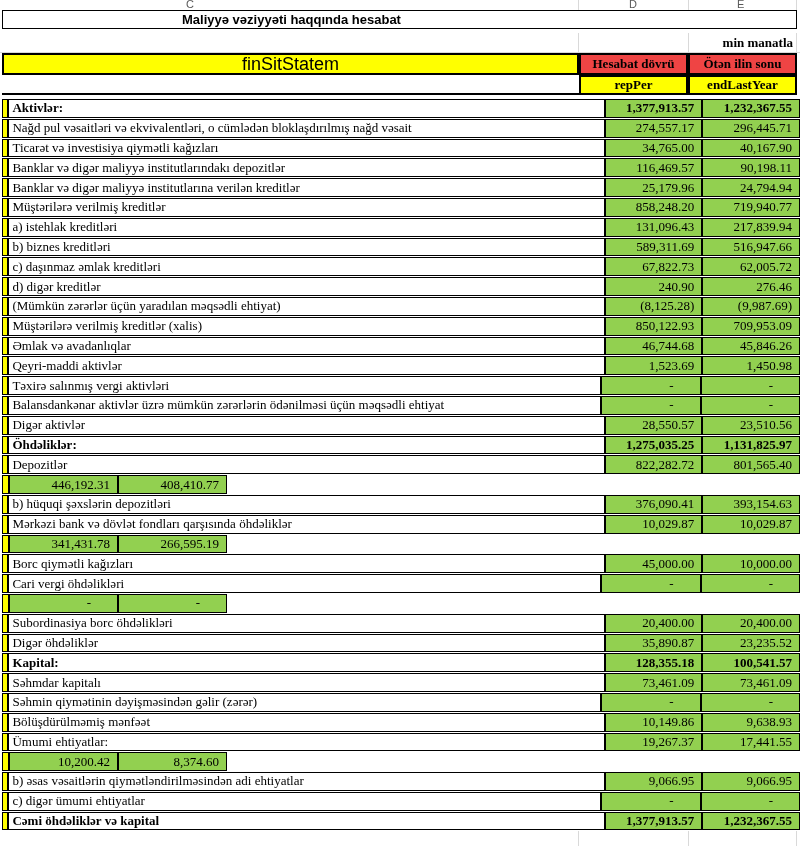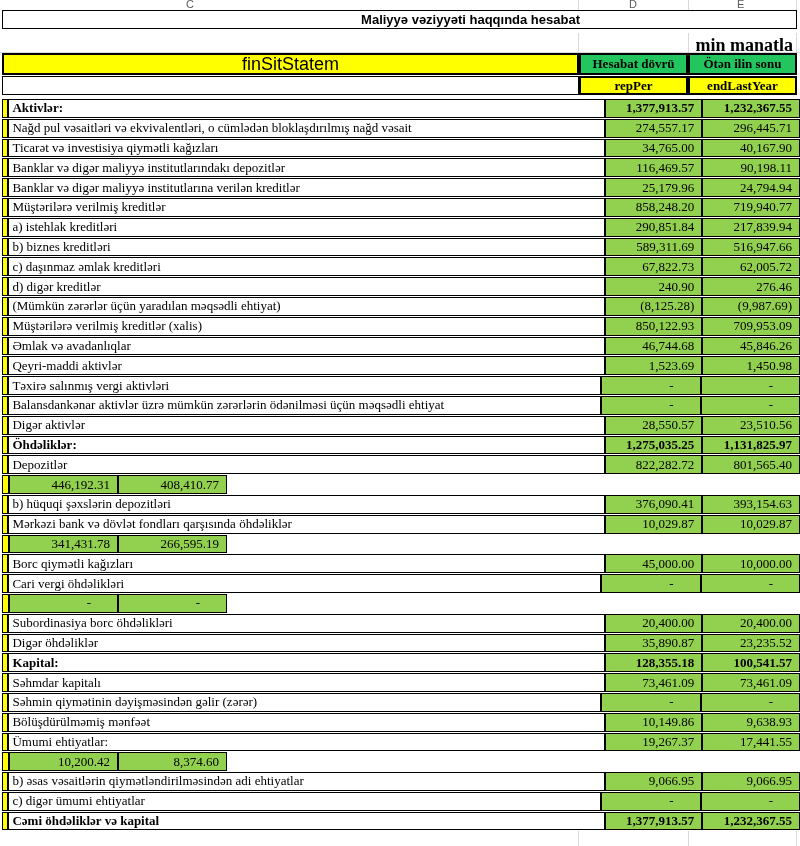--- a/index.html
+++ b/index.html
@@ -33,42 +33,42 @@
   .vline.v2{left:688px;}
   .vline.v3{left:796px;}
   
   .title-row{
     box-sizing:border-box;
     margin-left:2px;width:795px;height:19px;
     border:1px solid var(--border);
     display:flex;align-items:center;
   }
   .title-text{
-    width:577px;text-align:right;
+    width:577px;text-align:center;
     font-family:"Liberation Sans", sans-serif;
     font-weight:bold;font-size:13px;
     white-space:nowrap;
   }
   .spacer-a{height:4px;}
   
   .units-row{
     position:relative;height:20px;
     border-bottom:1px solid var(--gridline);
     box-sizing:border-box;
   }
   .units-label{
     position:absolute;right:7px;top:2px;
-    font-weight:bold;font-size:18px;
+    font-weight:bold;font-size:13px;
   }
   
   .header-row{margin-left:2px;display:flex;height:22px;}
   .header-row .cell{box-sizing:border-box;border:2px solid var(--border);display:flex;align-items:center;justify-content:center;}
   .hcell-form{width:577px;background:var(--yellow);font-family:"Liberation Sans", sans-serif;font-size:18px;}
-  .hcell-col{width:109px;background:#22c55e;font-weight:bold;font-size:13px;white-space:nowrap;}
-  .subheader-row{margin-left:2px;margin-top:1px;display:flex;height:19px;}
+  .hcell-col{width:109px;background:#ef4444;font-weight:bold;font-size:13px;white-space:nowrap;}
+  .subheader-row{margin-left:2px;margin-top:1px;display:flex;height:19px;align-items:flex-end;}
   .subheader-row .cell{box-sizing:border-box;display:flex;align-items:center;justify-content:center;}
   .scell-empty{width:577px;background:#fff;border:1px solid var(--border);}
   .scell-code{width:109px;background:var(--yellow);border:2px solid var(--border);font-weight:bold;font-size:13px;}
   .spacer-b{height:4px;}
   
   #rows{margin-left:2px;}
   .row{display:flex;height:18.8px;margin-bottom:1px;}
   .row .cell{box-sizing:border-box;border:1px solid var(--border);display:flex;align-items:center;overflow:hidden;}
   .cell-strip{width:7px;background:var(--yellow);}
   .cell-label{
@@ -165,21 +165,21 @@
     <div class="row">
       <div class="cell cell-strip"></div>
       <div class="cell cell-label">Müştərilərə verilmiş kreditlər</div>
       <div class="cell cell-val val-current">858,248.20</div>
       <div class="cell cell-val val-previous">719,940.77</div>
     </div>
 
     <div class="row">
       <div class="cell cell-strip"></div>
       <div class="cell cell-label">a) istehlak kreditləri</div>
-      <div class="cell cell-val val-current">290,851.84</div>
+      <div class="cell cell-val val-current">131,096.43</div>
       <div class="cell cell-val val-previous">217,839.94</div>
     </div>
 
     <div class="row">
       <div class="cell cell-strip"></div>
       <div class="cell cell-label">b) biznes kreditləri</div>
       <div class="cell cell-val val-current">589,311.69</div>
       <div class="cell cell-val val-previous">516,947.66</div>
     </div>
 

